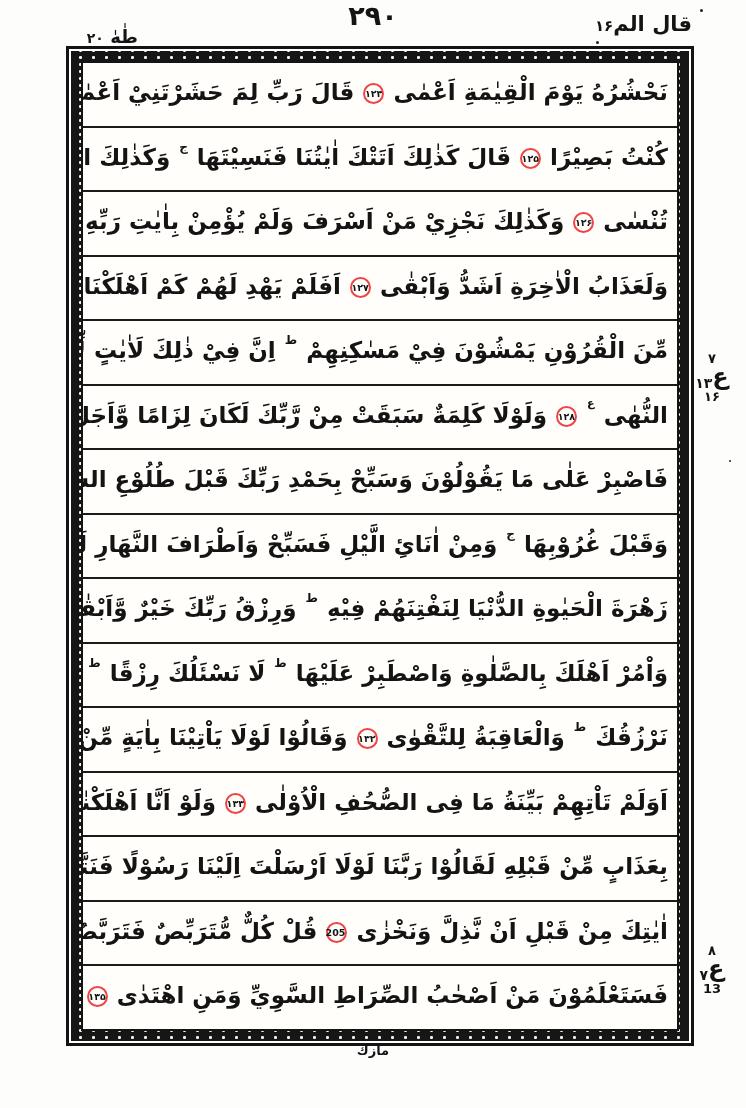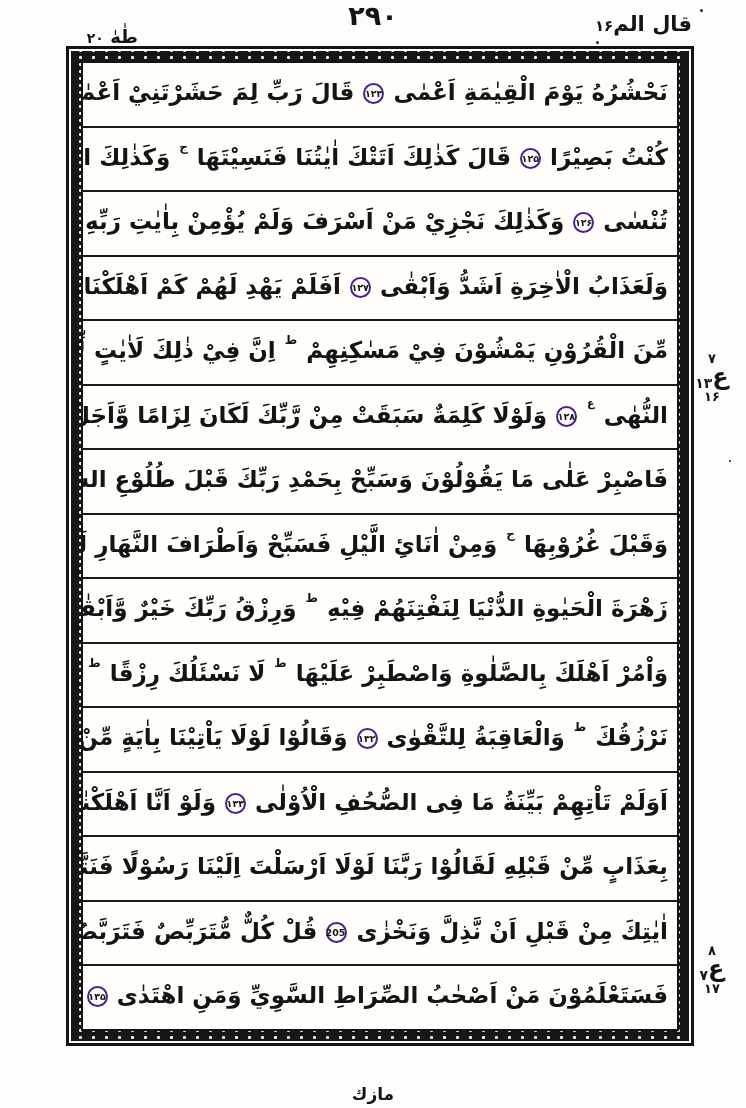--- a/index.html
+++ b/index.html
@@ -36,43 +36,43 @@
     border-bottom:2px solid #1b1b1b;
     padding:0 9px;overflow:hidden;
     font-size:23px;font-weight:bold;line-height:58px;white-space:nowrap;
     text-align:justify;text-align-last:justify;
     direction:rtl;
   }
   .line:last-child{border-bottom:none;}
   .line.centered{text-align:center;text-align-last:center;padding-left:12px;}
   .ayah{
     display:inline-block;width:21px;height:21px;box-sizing:border-box;
-    border:2px solid #4c1d95;border-radius:50%;
+    border:2px solid #ef4444;border-radius:50%;
     font-size:9.5px;line-height:17px;text-align:center;text-align-last:center;
     vertical-align:3px;font-weight:bold;letter-spacing:0;
     white-space:nowrap;margin:0 1px;
   }
   .waqf{font-size:12px;vertical-align:14px;line-height:0;margin:0 1px;}
   .ruku-inline{font-size:11px;vertical-align:16px;line-height:0;margin:0 1px;}
   
   .ruku-marker{
     position:absolute;right:18px;width:32px;
     display:flex;flex-direction:column;align-items:center;
     font-weight:bold;line-height:1.05;
   }
   .ruku-marker .top-num{font-size:13px;}
   .ruku-marker .ain{font-size:24px;line-height:0.9;}
   .ruku-marker .ain .cnt{font-size:14px;vertical-align:-4px;}
   .ruku-marker .bottom-num{font-size:13px;border-top:1.5px solid transparent;}
   .ruku-upper{top:352px;}
   .ruku-lower{top:944px;}
   
   .catchword{
-    position:absolute;top:1084px;left:50%;transform:translateX(-50%);
-    font-size:17px;font-weight:bold;
+    position:absolute;top:1043px;left:50%;transform:translateX(-50%);
+    font-size:13px;font-weight:bold;
   }
   
   .speck{position:absolute;background:#222;border-radius:50%;}
 </style>
 </head>
 <body>
 
 <div class="running-head juz-head">
   <span>قال الم</span><span class="num">۱۶</span>
 </div>
@@ -105,20 +105,20 @@
 </div>
 
 <div class="ruku-marker ruku-upper">
   <span class="top-num">۷</span>
   <span class="ain"><span>ع</span><span class="cnt">۱۳</span></span>
   <span class="bottom-num">۱۶</span>
 </div>
 <div class="ruku-marker ruku-lower">
   <span class="top-num">۸</span>
   <span class="ain"><span>ع</span><span class="cnt">۷</span></span>
-  <span class="bottom-num">۱۷</span>
+  <span class="bottom-num">13</span>
 </div>
 
 <div class="catchword">مازك</div>
 
 <div class="speck" style="left:700px;top:9px;width:3px;height:3px;"></div>
 <div class="speck" style="left:596px;top:41px;width:3px;height:3px;"></div>
 <div class="speck" style="left:729px;top:460px;width:2px;height:2px;"></div>
 
 </body></html>

